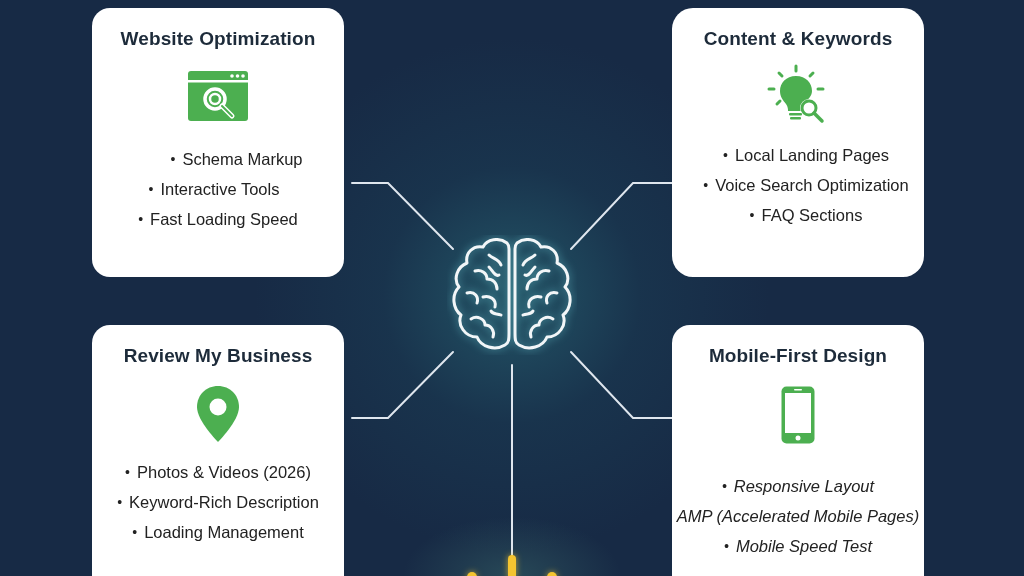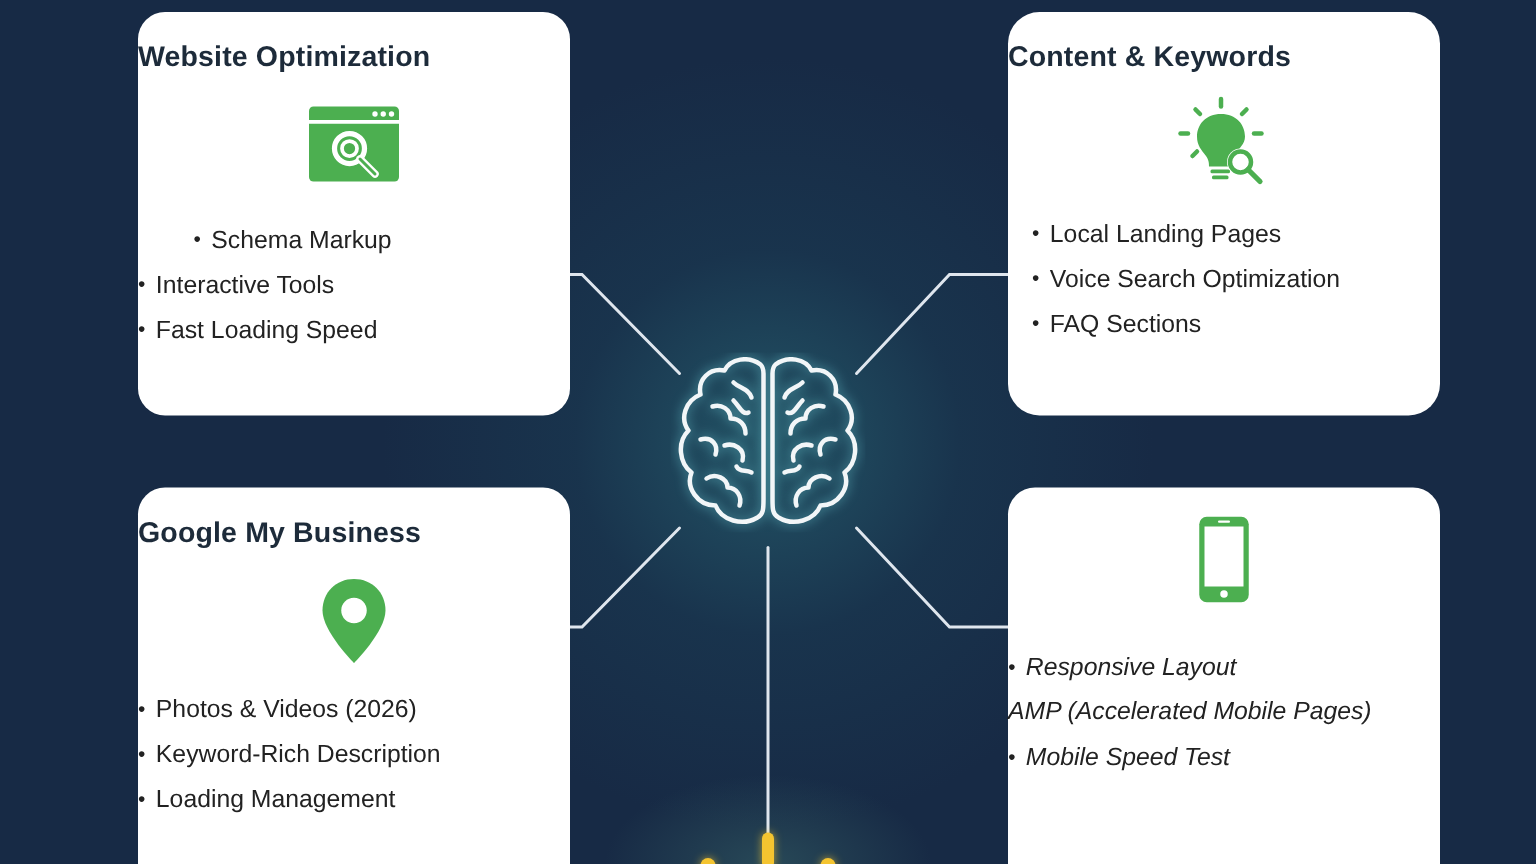--- a/index.html
+++ b/index.html
@@ -22,24 +22,24 @@
       position: absolute;
       left: 512px; top: 576px;
       width: 220px; height: 120px;
       margin-left: -110px; margin-top: -60px;
       border-radius: 50%;
       background: radial-gradient(ellipse, rgba(60,110,110,0.45) 0%, rgba(23,42,69,0) 70%);
     }
     svg.connectors { position: absolute; left: 0; top: 0; width: 1024px; height: 576px; }
     .card {
       position: absolute;
-      width: 288px;
+      width: 252px;
       background: #ffffff;
       border-radius: 18px;
-      text-align: left;
+      text-align: center;
       color: #1f2a37;
     }
     .card-title {
       font-weight: bold;
       font-size: 19px;
       color: #1d2b3a;
       margin-top: 20px;
       letter-spacing: 0.1px;
     }
     .card-icon {
@@ -159,33 +159,34 @@
     <line x1="49" y1="49" x2="57" y2="57" stroke="#4caf50" stroke-width="3.5" stroke-linecap="round"></line>
   </svg>
   <ul class="card-list" style="margin-top:14px;padding-left:16px;">
     <li><span class="bullet">•</span><span>Local Landing Pages</span></li>
     <li><span class="bullet">•</span><span>Voice Search Optimization</span></li>
     <li><span class="bullet">•</span><span>FAQ Sections</span></li>
   </ul>
 </div>
 
 <div class="card" style="left:92px; top:325px; height:270px;">
-  <div class="card-title">Google My Business</div>
+  <div class="card-title">Review My Business</div>
   <svg class="card-icon" width="44" height="58" viewBox="0 0 44 58" style="margin-top:18px;">
     <path d="M22,1 C10,1 1,10 1,22 C1,36 22,57 22,57 C22,57 43,36 43,22 C43,10 34,1 22,1 Z" fill="#4caf50"></path>
     <circle cx="22" cy="22" r="8.5" fill="#ffffff"></circle>
   </svg>
   <ul class="card-list" style="margin-top:14px;">
     <li><span class="bullet">•</span><span>Photos &amp; Videos (2026)</span></li>
     <li><span class="bullet">•</span><span>Keyword-Rich Description</span></li>
     <li><span class="bullet">•</span><span>Loading Management</span></li>
   </ul>
 </div>
 
 <div class="card" style="left:672px; top:325px; height:270px;">
+  <div class="card-title">Mobile-First Design</div>
   <svg class="card-icon" width="36" height="60" viewBox="0 0 36 60" style="margin-top:18px;">
     <rect x="1.5" y="1.5" width="33" height="57" rx="5" fill="#4caf50"></rect>
     <rect x="5" y="8" width="26" height="40" fill="#ffffff"></rect>
     <circle cx="18" cy="53" r="2.5" fill="#ffffff"></circle>
     <rect x="14" y="4" width="8" height="1.5" rx="0.75" fill="#ffffff"></rect>
   </svg>
   <ul class="card-list" style="margin-top:26px;font-style:italic;">
     <li><span class="bullet">•</span><span>Responsive Layout</span></li>
     <li><span>AMP (Accelerated Mobile Pages)</span></li>
     <li><span class="bullet">•</span><span>Mobile Speed Test</span></li>

